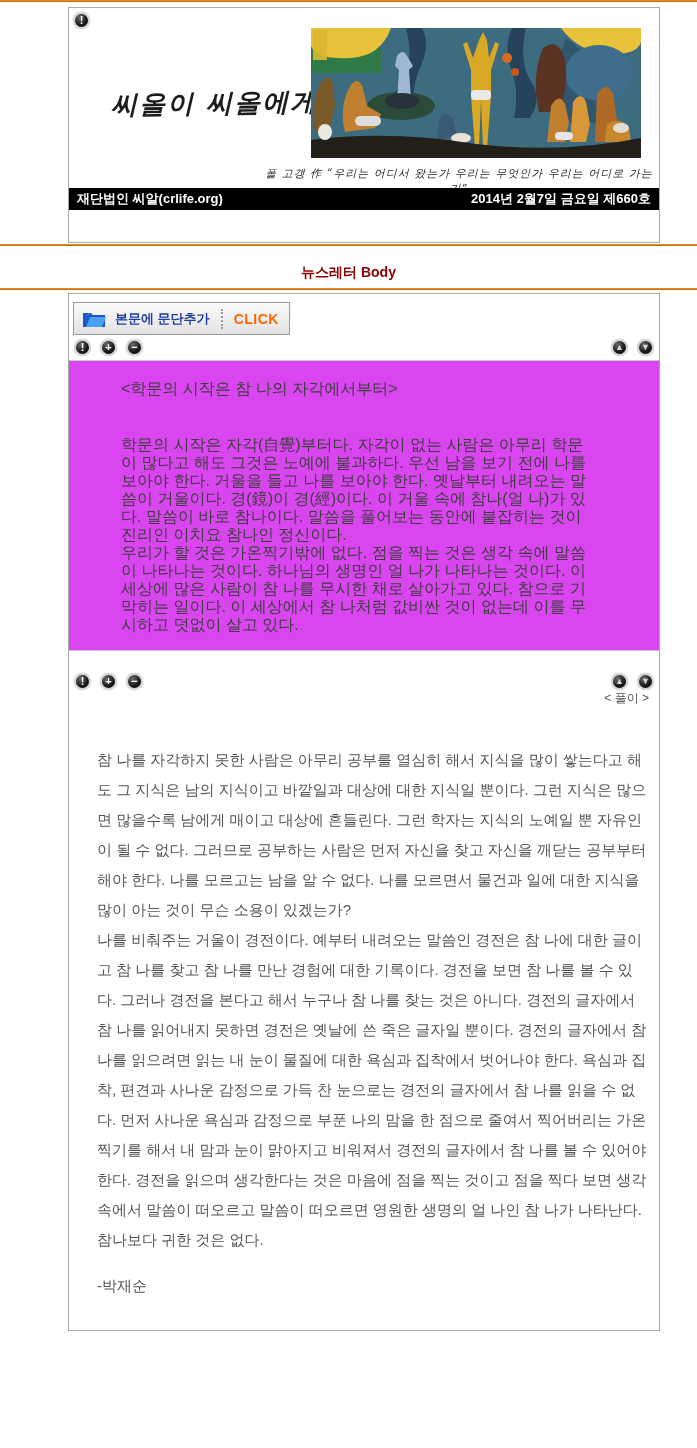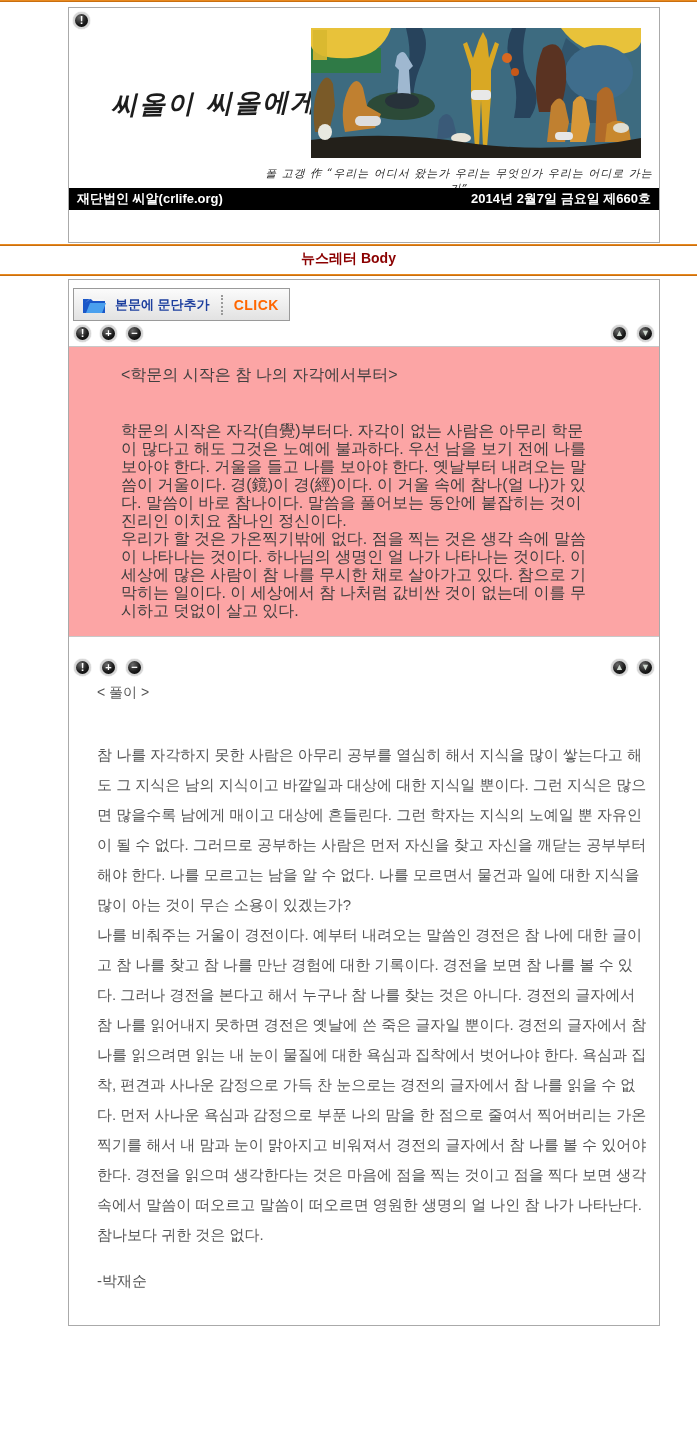--- a/index.html
+++ b/index.html
@@ -62,21 +62,21 @@
     position:absolute; left:0; right:0; top:180px; height:22px;
     background:#000; color:#fff;
     display:flex; align-items:center; justify-content:space-between;
     padding:0 8px; font-size:13px; font-weight:bold;
   }
 
   
   .section-divider { margin-top:1px; }
   .section-title {
     text-align:center; font-size:14px; font-weight:bold; color:#8B0000;
-    padding:4px 0 6px 0;
+    padding:18px 0 6px 0;
   }
 
   
   .body-panel { margin-top:3px; padding-top:8px; }
 
   .add-btn {
     margin-left:4px;
     display:inline-flex; align-items:center; gap:9px;
     height:33px; padding:0 10px 0 8px;
     background:linear-gradient(#fbfbfb,#e2e2e2);
@@ -88,31 +88,31 @@
   .add-btn .click { font-size:14px; font-weight:bold; color:#f60; letter-spacing:0.5px; }
 
   .orb-row {
     display:flex; justify-content:space-between; align-items:center;
     padding:0 5px; margin-top:4px;
   }
   .orb-group { display:flex; gap:9px; }
 
   .article-box {
     margin-top:4px;
-    background:#fca5a5;
+    background:#d946ef;
     border-top:1px solid #c8c8c8; border-bottom:1px solid #c8c8c8;
     padding:18px 62px 16px 52px;
     color:#3f3f3f; font-size:16px;
   }
   .article-heading { font-size:16px; color:#3f3f3f; }
   .article-body { margin-top:36px; line-height:18px; }
   .article-source { margin-top:28px; }
 
   .commentary-wrap { padding:0 10px 34px 28px; }
-  .commentary-heading { margin-top:8px; font-size:14px; color:#555; }
+  .commentary-heading { font-size:12px; color:#555;text-align:right; }
   .commentary-body { margin-top:38px; font-size:15px; line-height:30px; color:#555; padding-right:2px; }
   .commentary-author { margin-top:22px; font-size:15px; color:#555; }
   .gap { height:18px; }
 </style>
 </head>
 <body>
 
 <div class="page">
 
   <div class="hr-orange"></div>

